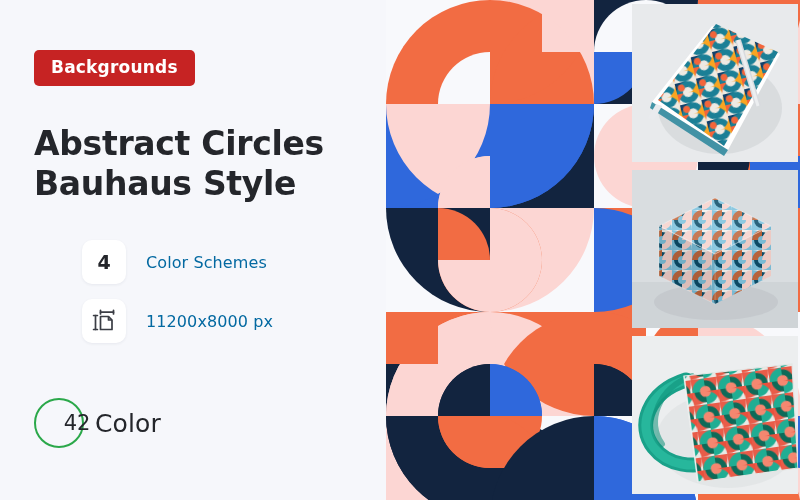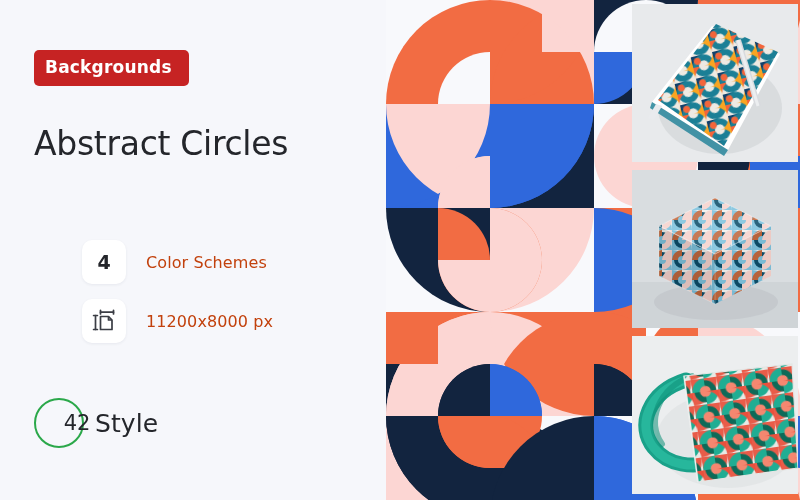--- a/index.html
+++ b/index.html
@@ -13,43 +13,43 @@
 
   
   .left-panel {
     position:absolute; left:0; top:0; width:386px; height:500px;
     background:#f6f7fb; z-index:5;
   }
   .category-badge {
     position:absolute; left:34px; top:50px;
     background:#c62323; color:#ffffff;
     font-size:17px; font-weight:bold; letter-spacing:.2px;
-    padding:9px 17px 10px 11px; border-radius:5px;
+    padding:9px 17px 10px 17px; border-radius:5px;
     line-height:1;
   }
   .title-block {
     position:absolute; left:34px; top:124px; width:340px;
   }
   .title-line {
-    font-size:33px; font-weight:normal; color:#24262b;
+    font-size:33px; font-weight:bold; color:#24262b;
     line-height:1.22; letter-spacing:-.3px; white-space:nowrap;
   }
   .meta-row {
     position:absolute; left:82px; display:flex; align-items:center; gap:20px;
   }
   .meta-row.r1 { top:240px; }
   .meta-row.r2 { top:299px;justify-content:flex-end; }
   .meta-chip {
     width:44px; height:44px; background:#ffffff; border-radius:10px;
     display:flex; align-items:center; justify-content:center;
     box-shadow:0 1px 3px rgba(30,40,70,.07);
     flex:0 0 auto;
   }
   .meta-chip .num { font-size:19px; font-weight:bold; color:#24262b; line-height:1; }
-  .meta-text { font-size:16px; color:#c2410c; letter-spacing:.1px; }
+  .meta-text { font-size:16px; color:#0369a1; letter-spacing:.1px; }
 
   .theme-row {
     position:absolute; left:34px; top:398px;
     display:flex; align-items:center; gap:11px;
   }
   .theme-circle {
     width:50px; height:50px; border-radius:50%;
     border:2.5px solid #2ba84a;
     display:flex; align-items:center; justify-content:center;
     background:#f6f7fb;
@@ -299,20 +299,21 @@
       </g>
     </svg>
   </div>
 
   <div class="left-panel">
 
     <div class="category-badge">Backgrounds</div>
 
     <div class="title-block">
       <div class="title-line">Abstract Circles</div>
+      <div class="title-line">Bauhaus Style</div>
     </div>
 
     <div class="meta-row r1">
       <div class="meta-chip">
         <span class="num">4</span>
       </div>
       <div class="meta-text">Color Schemes</div>
     </div>
 
     <div class="meta-row r2">
@@ -331,21 +332,21 @@
           <path d="M16.5 7.5 v3.5 h3.5" fill="none" stroke="#3a3d44" stroke-width="1.7" stroke-linejoin="round"></path>
         </svg>
       </div>
       <div class="meta-text">11200x8000 px</div>
     </div>
 
     <div class="theme-row">
       <div class="theme-circle">
         <span class="n">42</span>
       </div>
-      <div class="theme-label">Style</div>
+      <div class="theme-label">Color</div>
     </div>
   </div>
 
   <div class="thumbs">
 
     <div class="thumb t1">
       <svg width="166" height="158" viewBox="0 0 166 158" xmlns="http://www.w3.org/2000/svg">
         <defs>
           <clipPath id="nbCover">
             <path d="M26 96 L84 20 L146 48 L92 142 Z"></path>

